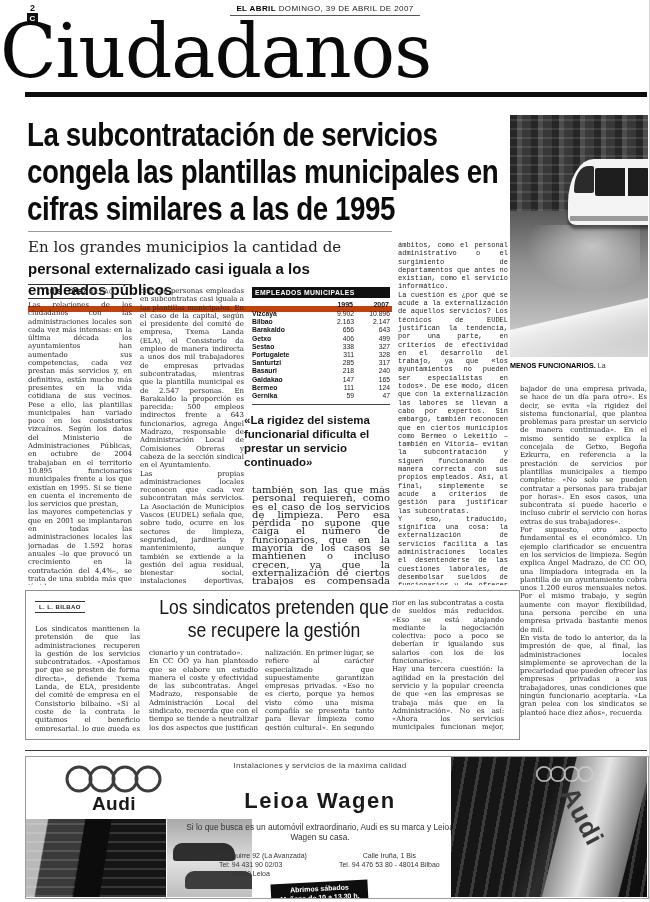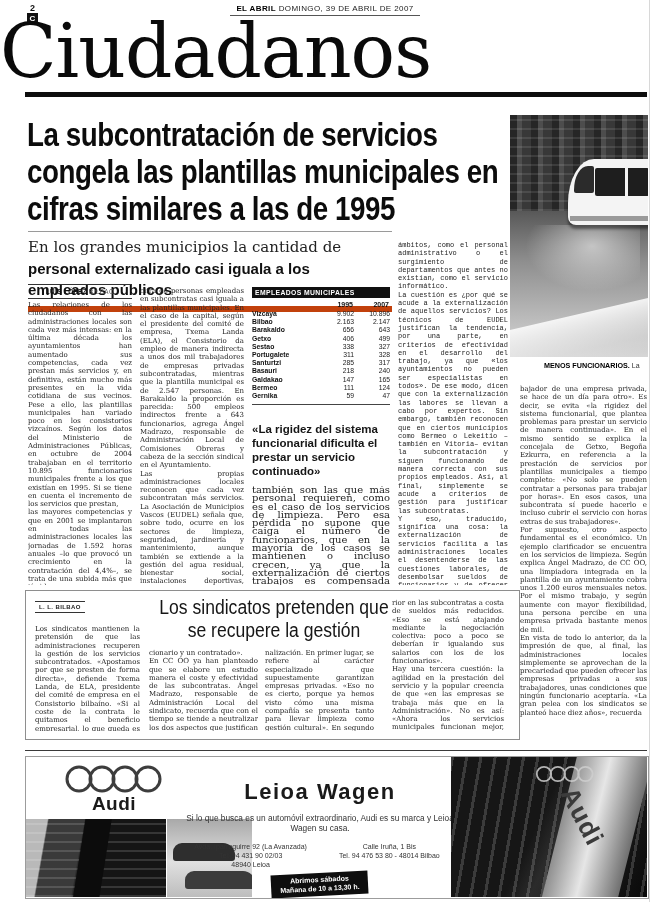--- a/index.html
+++ b/index.html
@@ -31,42 +31,42 @@
        text-align:justify;color:#242424;white-space:pre-line;overflow:hidden;}
   
   .mtable{position:absolute;left:252px;top:287px;width:138px;font-size:7px;color:#111;}
   .mtable .ttl{background:#101010;color:#fff;font-weight:bold;font-size:6.8px;letter-spacing:.4px;padding:2px 3px;}
   .mtable .yhdr{display:flex;justify-content:flex-end;font-weight:bold;padding:3px 1px 2px 1px;}
   .mtable .yhdr span{width:36px;text-align:right;}
   .trow{display:flex;align-items:baseline;line-height:8.2px;}
   .trow .nm{flex:1;font-weight:bold;font-size:6.8px;}
   .trow .v{width:36px;text-align:right;font-size:6.8px;color:#222;}
   .tbot{border-bottom:1px solid #444;margin-top:4px;}
-  .pullquote{position:absolute;left:252px;top:404px;width:138px;padding-top:18px;
+  .pullquote{position:absolute;left:244px;top:404px;width:138px;padding-top:9px;
              font-weight:bold;font-size:11.5px;line-height:14px;color:#161616;}
   
   .photo-main{position:absolute;left:510px;top:115px;width:138px;height:242px;overflow:hidden;background:#888;}
   .ph-build{position:absolute;left:0;top:0;right:0;height:96px;background:
       repeating-linear-gradient(90deg,#262626 0 7px,#4d4d4d 7px 12px,#383838 12px 21px),#333;}
   .ph-build:after{content:"";position:absolute;inset:0;background:
       repeating-linear-gradient(0deg,rgba(255,255,255,.10) 0 2px,transparent 2px 9px);}
   .ph-road{position:absolute;left:0;top:96px;right:0;bottom:0;background:linear-gradient(180deg,#585858,#8f8f8f 35%,#c2c2c2 80%,#d6d6d6);}
   .ph-refl{position:absolute;left:10px;top:110px;width:120px;height:70px;
       background:radial-gradient(ellipse at 60% 30%,rgba(255,255,255,.55),rgba(255,255,255,0) 65%);}
   .ph-spray{position:absolute;left:-30px;bottom:-6px;width:230px;height:52px;transform:rotate(-13deg);
       background:linear-gradient(180deg,rgba(255,255,255,.85),rgba(255,255,255,.15) 70%,rgba(255,255,255,0));}
   .ph-tram{position:absolute;left:58px;top:44px;width:84px;height:66px;background:#f4f4f4;
       border-radius:26px 3px 3px 8px / 44px 3px 3px 8px;box-shadow:0 4px 3px rgba(0,0,0,.45);}
   .ph-tram .win{position:absolute;left:27px;top:9px;right:3px;height:28px;background:
       repeating-linear-gradient(90deg,#1e1e1e 0 30px,#f4f4f4 30px 33px),#1e1e1e;border-radius:2px;}
   .ph-tram .shield{position:absolute;left:6px;top:7px;width:20px;height:27px;background:#2b2b2b;
       border-radius:14px 2px 2px 2px / 24px 2px 2px 2px;}
   .ph-tram .skirt{position:absolute;left:2px;bottom:4px;right:2px;height:5px;background:#9a9a9a;}
   .caption{position:absolute;left:510px;top:361px;width:138px;font-size:7px;color:#333;}
-  .caption b{color:#000;font-size:7.2px;margin-left:34px;}
+  .caption b{color:#000;font-size:7.2px;}
   
   .boxart{position:absolute;left:25px;top:590px;width:493px;height:148px;border:1px solid #8e8e8e;background:#fff;}
   .byline2{position:absolute;left:9px;top:10px;border-top:1px solid #333;border-bottom:1px solid #333;
            padding:2px 4px;font-size:6px;font-weight:bold;letter-spacing:.4px;color:#222;}
   .headline2{position:absolute;left:118px;top:5px;width:260px;text-align:center;
              font-size:19.5px;line-height:23px;color:#161616;transform:scaleX(.9);transform-origin:50% 0;}
   
   .sep{position:absolute;left:25px;right:3px;top:750px;height:1px;background:#3a3a3a;}
   .ad{position:absolute;left:25px;top:756px;width:622px;height:141px;border:1px solid #9c9c9c;background:#fff;overflow:hidden;}
   .ad-rings{position:absolute;left:38px;top:7px;width:100px;height:30px;}
@@ -240,20 +240,21 @@
     </svg>
     <div class="ad-brand">Audi</div>
 
     <div class="ad-photoA"></div>
     <div class="ad-photoB">
       <div class="car c1"></div>
       <div class="car c2"></div>
     </div>
 
     <div class="ad-center">
+      <div class="ad-tag">Instalaciones y servicios de la máxima calidad</div>
       <div class="ad-title">Leioa Wagen</div>
       <div class="ad-body">Si lo que busca es un automóvil extraordinario, Audi es su marca y Leioa Wagen su casa.</div>
       <div class="ad-addrrow">
         <div class="addr">Avda. Iparraguirre 92 (La Avanzada)
 Tel: 94 431 90 02/03
 48940 Leioa</div>
         <div class="addr">Calle Iruña, 1 Bis
 Tel. 94 476 53 80 - 48014 Bilbao</div>
       </div>
       <div class="ad-badge">Abrimos sábados

